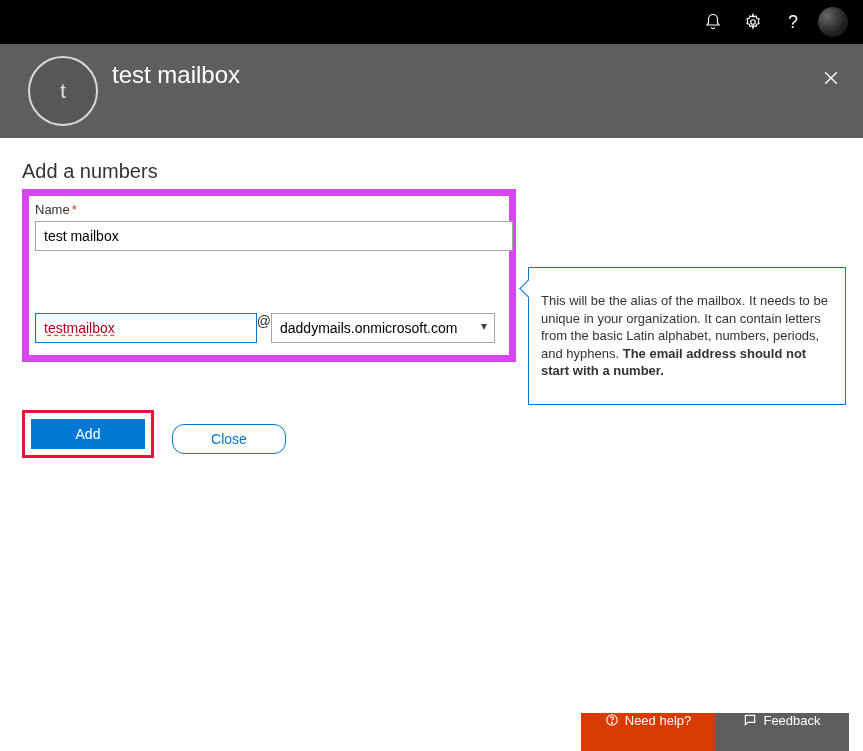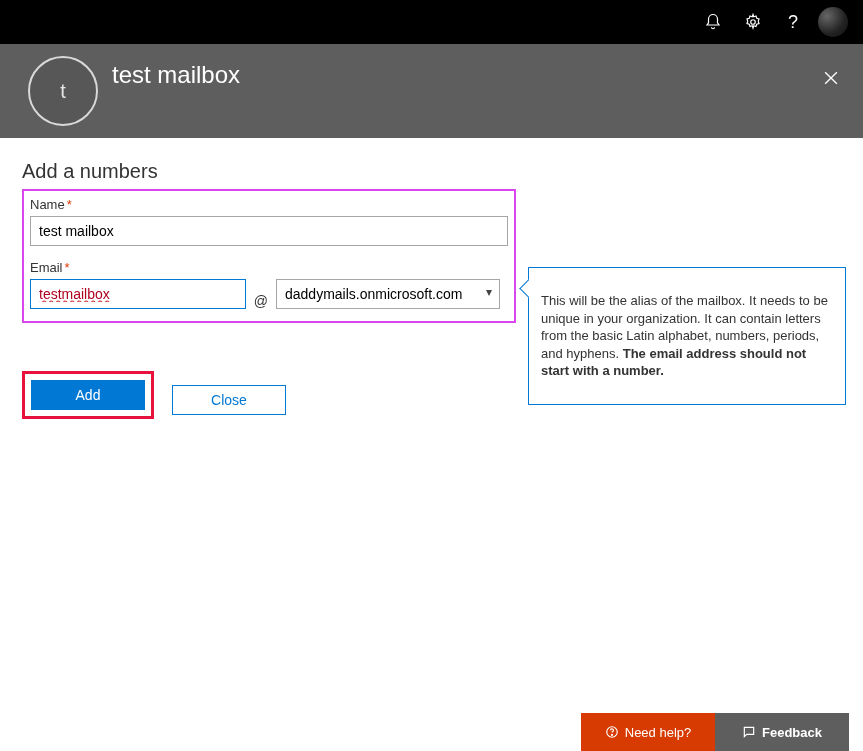--- a/index.html
+++ b/index.html
@@ -84,21 +84,21 @@
     padding: 22px 22px 0 22px;
     position: relative;
   }
   .page-heading {
     font-size: 20px;
     font-weight: 400;
     color: #333;
     margin-bottom: 6px;
   }
   .form-highlight {
-    border: 2px solid #d946ef;
+    border: 7px solid #d946ef;
     padding: 6px 14px 12px 6px;
     width: 494px;
   }
   .field-label {
     font-size: 13px;
     color: #333;
     margin-bottom: 4px;
     display: block;
   }
   .req { color: #d83b01; margin-left: 2px; }
@@ -106,22 +106,23 @@
     width: 478px;
     height: 30px;
     border: 1px solid #a6a6a6;
     padding: 4px 8px;
     font-size: 14px;
     font-family: inherit;
     outline: none;
   }
   .email-row {
     display: flex;
-    align-items: flex-end;
-    gap: 8px;
+    align-items: flex-start;
+    gap: 0;
+    margin-top: 48px;
   }
   .email-alias {
     width: 224px;
     height: 30px;
     border: 1px solid #0078d4;
     padding: 4px 8px;
     font-size: 14px;
     font-family: inherit;
     color: #b00020;
     text-decoration: underline wavy #d13438;
@@ -174,20 +175,21 @@
     font-family: inherit;
   }
   .btn-primary {
     background: #0078d4;
     color: #fff;
   }
   .btn-secondary {
     background: #fff;
     color: #0078d4;
     margin-top: 9px;
+    border-radius: 12px;
   }
   
   .callout {
     position: absolute;
     left: 528px;
     top: 129px;
     width: 318px;
     border: 1px solid #0078d4;
     background: #fff;
     padding: 24px 12px;
@@ -210,31 +212,30 @@
   
   .footer {
     position: absolute;
     right: 14px;
     bottom: 0;
     display: flex;
     height: 38px;
   }
   .footer .fbtn {
     display: flex;
-    align-items: center;
     justify-content: center;
     gap: 6px;
     color: #fff;
     font-size: 13px;
     padding: 0 20px;
     cursor: pointer;
     min-width: 134px;
   }
   .footer .need-help { background: #d83b01; }
-  .footer .feedback { background: #5e5e5e; font-weight: bold; }
+  .footer .feedback { background: #5e5e5e; }
   .spacer { height: 14px; }
 </style>
 </head>
 <body>
 
 <div class="topbar">
   <div class="icon-btn">
     <svg width="18" height="18" viewBox="0 0 24 24" fill="none" stroke="#fff" stroke-width="1.6">
       <path d="M6 8a6 6 0 1 1 12 0v5l2 3H4l2-3V8z"></path>
         <path d="M10 19a2 2 0 0 0 4 0"></path>
@@ -271,23 +272,20 @@
   <div class="page-heading">Add a numbers</div>
 
   <div class="form-highlight">
     <label class="field-label">
       <span>Name</span><span class="req">*</span>
     </label>
     <input class="text-input" type="text" value="test mailbox" style="">
 
     <div class="spacer"></div>
 
-    <label class="field-label">
-      <span>Email</span><span class="req">*</span>
-    </label>
     <div class="email-row">
       <input class="email-alias" type="text" value="testmailbox" style="">
       <span class="at">@</span>
       <div class="select-wrap">
         <select class="domain-select">
           <option>daddymails.onmicrosoft.com</option>
         </select>
       </div>
     </div>
   </div>

